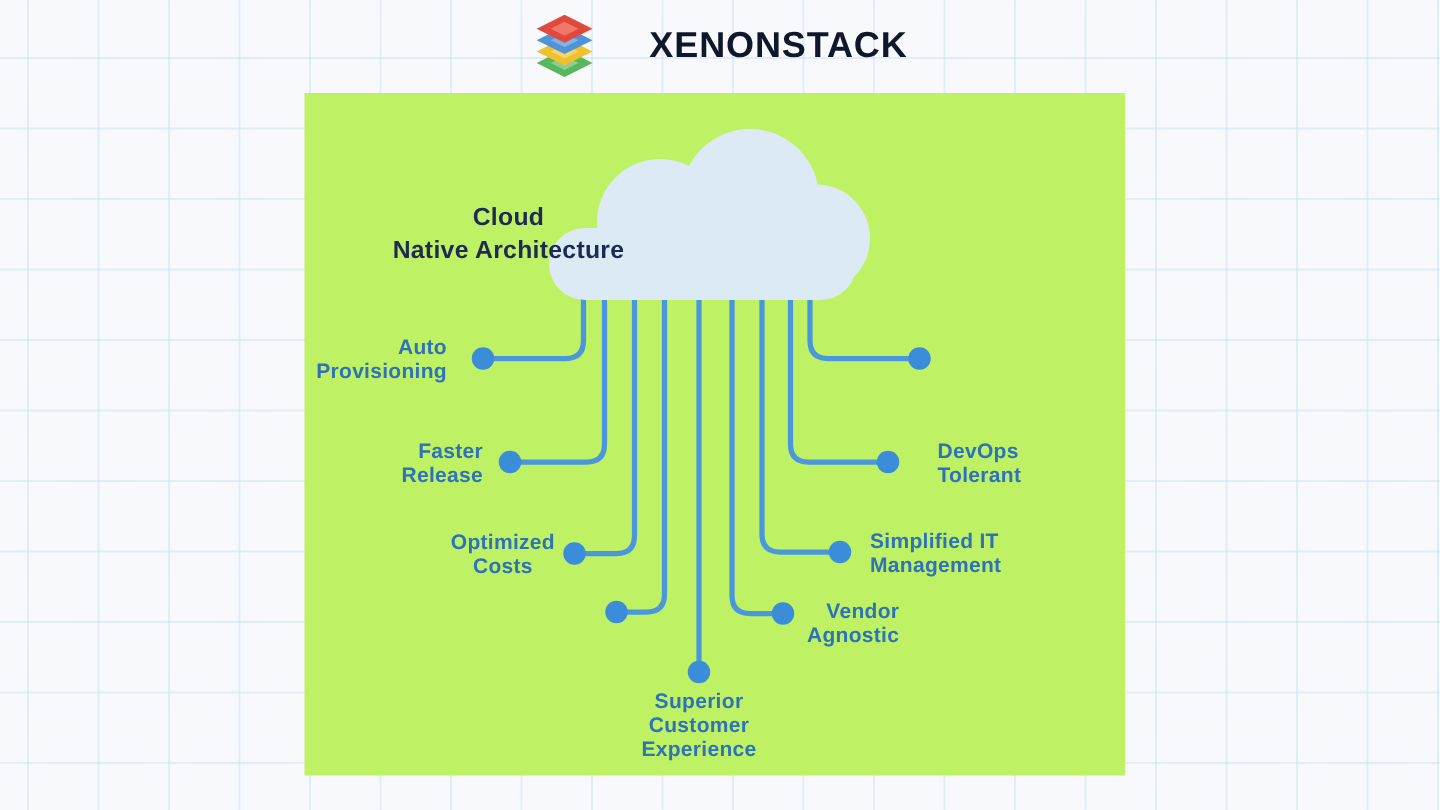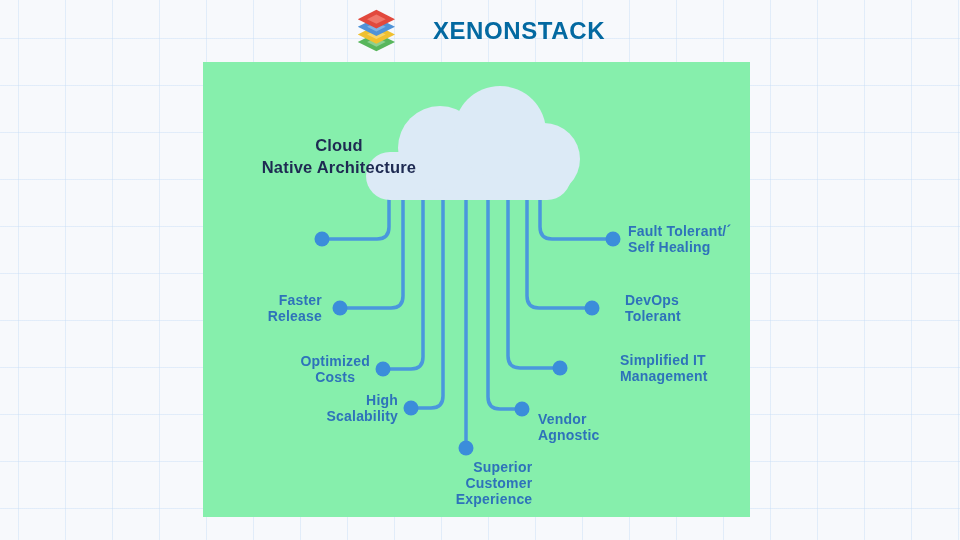--- a/index.html
+++ b/index.html
@@ -11,40 +11,40 @@
       linear-gradient(to right, rgba(198,221,247,0.45) 1px, transparent 1px),
       linear-gradient(to bottom, rgba(198,221,247,0.45) 1px, transparent 1px);
     background-size:47px 47px;
     background-position:18px 38px;
   }
   .logo{
     position:absolute;top:9px;left:50%;transform:translateX(-50%);
     display:flex;align-items:center;gap:9px;z-index:3;
   }
   .logo .brand{
-    font-size:24px;font-weight:800;color:#0369a1;letter-spacing:0.6px;margin-left:26px;
+    font-size:24px;font-weight:800;color:#0f172a;letter-spacing:0.6px;margin-left:26px;
   }
   .panel{
     position:absolute;left:203px;top:62px;width:547px;height:455px;
-    background:#86efac;z-index:2;
+    background:#bef264;z-index:2;
   }
   .connectors{position:absolute;left:0;top:0;}
   .cloud-title{
     position:absolute;left:266px;top:72px;transform:translateX(-50%);
     text-align:center;white-space:pre-line;
     font-size:16.5px;font-weight:800;line-height:22px;color:#1e2a52;
     letter-spacing:0.2px;width:260px;margin-left:-130px;left:266px;
   }
   .branch-label{
     position:absolute;white-space:pre-line;
     font-size:14px;font-weight:700;line-height:16px;color:#2e72ba;
     letter-spacing:0.2px;
   }
   .align-r{text-align:right;}
-  .align-c{text-align:right;transform:translateX(-50%);margin-left:28px;}
+  .align-c{text-align:center;transform:translateX(-50%);}
 </style>
 </head>
 <body>
 
 <div>
 
   <header class="logo">
     <svg width="43" height="44" viewBox="0 0 48 52" aria-hidden="true">
 
       <polygon points="24,28 46,39 24,50 2,39" fill="#58b65c"></polygon>
@@ -88,32 +88,30 @@
         <rect x="163" y="90" width="205" height="48" rx="24"></rect>
         <circle cx="237" cy="86" r="42"></circle>
         <circle cx="297" cy="70" r="46"></circle>
         <circle cx="341" cy="97" r="36"></circle>
       </g>
     </svg>
 
     <div class="cloud-title">Cloud
 Native Architecture</div>
 
+    <div class="branch-label align-r" style="right:452px;top:161px;">Auto
+Provisioning</div>
     <div class="branch-label align-r" style="right:428px;top:230px;text-align:right;">Faster
 Release</div>
     <div class="branch-label align-r" style="right:380px;top:291px;text-align:center;">Optimized
 Costs</div>
-    <div class="branch-label align-r" style="right:352px;top:330px;">High
-Scalability</div>
     <div class="branch-label align-c" style="left:263px;top:397px;">Superior
 Customer
 Experience</div>
-    <div class="branch-label" style="left:335px;top:349px;">Vendor
+    <div class="branch-label" style="left:335px;top:337px;text-align:right;">Vendor
 Agnostic</div>
-    <div class="branch-label" style="left:377px;top:290px;margin-left:40px;">Simplified IT
+    <div class="branch-label" style="left:377px;top:290px;">Simplified IT
 Management</div>
     <div class="branch-label" style="left:422px;top:230px;">DevOps
 Tolerant</div>
-    <div class="branch-label" style="left:425px;top:161px;">Fault Tolerant/´
-Self Healing</div>
 
   </section>
 </div>
 
 </body></html>

